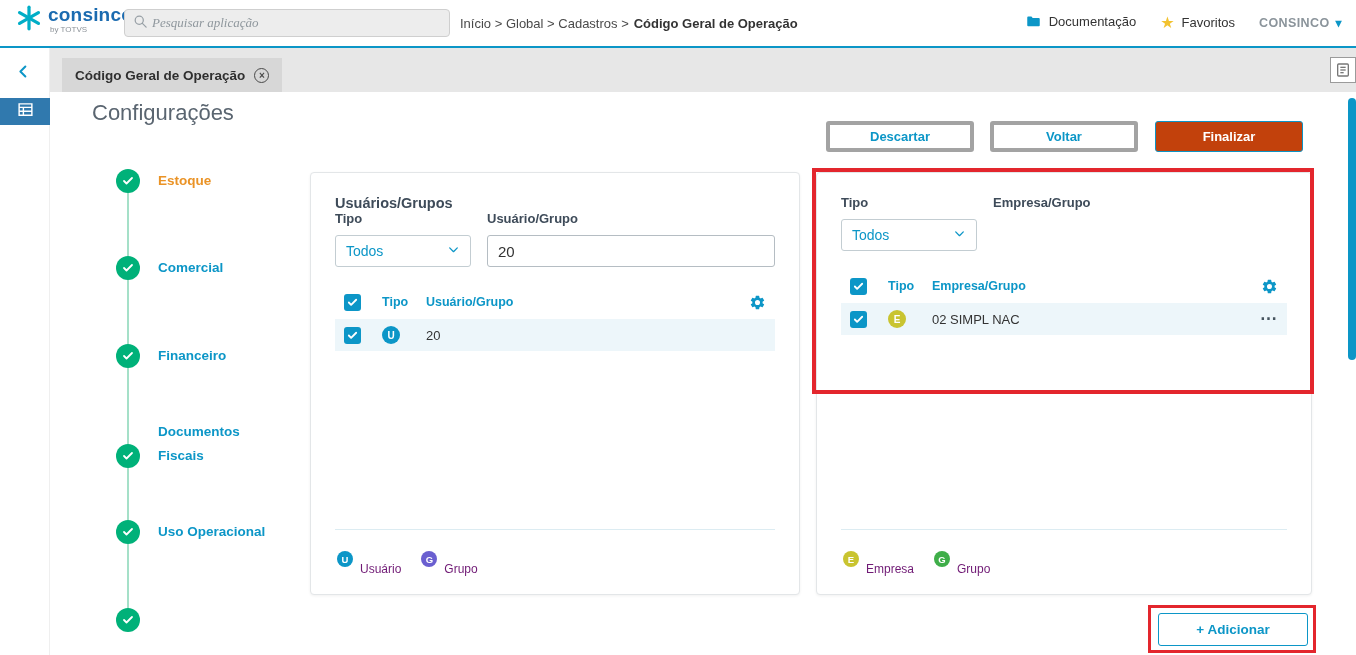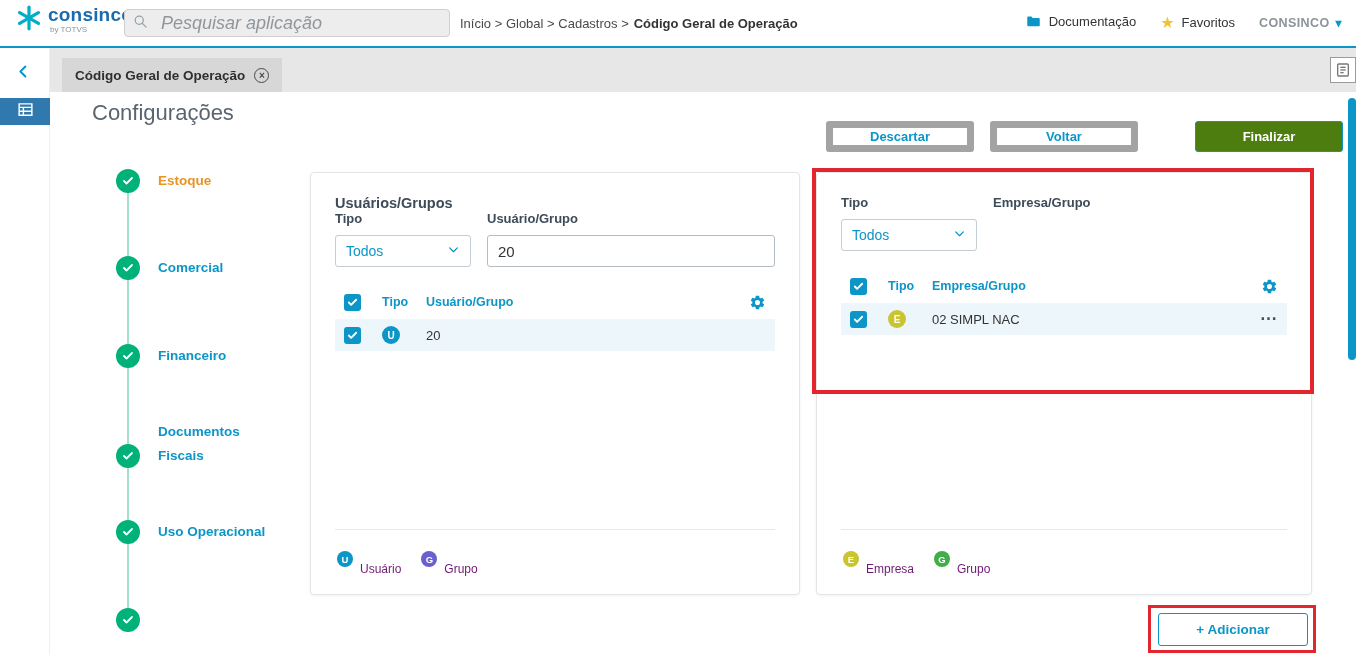--- a/index.html
+++ b/index.html
@@ -8,22 +8,22 @@
 
   
   .header { position:absolute; left:0; top:0; width:1356px; height:48px; background:#fff;
             border-bottom:2px solid #0c96c7; display:flex; align-items:center; }
   .logo { position:absolute; left:16px; top:5px; display:flex; align-items:flex-start; gap:6px; }
   .logo-text { display:flex; flex-direction:column; line-height:1; }
   .brand { font-size:19px; font-weight:bold; color:#1b6bb0; letter-spacing:.2px; }
   .brand-sub { font-size:8px; color:#8d9399; margin-top:2px; margin-left:2px; }
   .search-box { position:absolute; left:124px; top:9px; width:326px; height:28px; background:#ededed;
                 border:1px solid #cfcfcf; border-radius:4px; display:flex; align-items:center; padding:0 8px; }
-  .search-box input { border:none; outline:none; background:transparent; flex:1; font-size:18px;
-                      font-style:italic; color:#555; margin-left:13px; font-family:Liberation Sans, sans-serif; }
+  .search-box input { border:none; outline:none; background:transparent; flex:1; font-size:13px;
+                      font-style:italic; color:#555; margin-left:4px; font-family:Liberation Serif, serif; }
   .search-box input::placeholder { color:#8f979d; font-style:italic; }
   .breadcrumb { position:absolute; left:460px; top:0; height:46px; display:flex; align-items:center;
                 font-size:13px; color:#4a4a4a; gap:5px; }
   .breadcrumb b { color:#333; }
   .header-right { position:absolute; right:14px; top:0; height:46px; display:flex; align-items:center; gap:24px; }
   .hlink { display:flex; gap:7px; font-size:13px; color:#333; cursor:pointer; }
   .star-glyph { color:#f2c230; font-size:16px; line-height:1; }
   .user-menu { display:flex; align-items:center; gap:6px; font-size:12.5px; font-weight:bold;
                color:#8b949b; letter-spacing:.4px; cursor:pointer; }
   .caret { color:#0c96c7; font-size:12px; }
@@ -40,22 +40,22 @@
          align-items:center; gap:9px; padding:0 13px; font-size:13.5px; font-weight:600; color:#2f2f2f; cursor:pointer; }
   .tab-close { width:15px; height:15px; border:1px solid #4a4a4a; border-radius:50%; font-size:10px;
                line-height:13px; text-align:center; color:#4a4a4a; cursor:pointer; }
   .tabbar-icon { position:absolute; right:0; top:9px; width:26px; height:26px; background:#fff;
                  border:1px solid #9b9b9b; display:flex; align-items:center; justify-content:center; cursor:pointer; }
 
   
   .page-title { position:absolute; left:92px; top:100px; font-size:22px; font-weight:500; color:#5a6570; }
   .btn { position:absolute; top:121px; width:148px; height:31px; border-radius:3px; font-size:13px;
          font-weight:bold; font-family:"Liberation Sans",sans-serif; cursor:pointer; }
-  .btn-outline { background:#fff; border:7px solid #a3a3a3; color:#0c96c7; }
-  .btn-primary { background:#4d7c0f; border:1px solid #0d93c4; color:#fff;margin-left:40px; }
+  .btn-outline { background:#fff; border:4px solid #a3a3a3; color:#0c96c7; }
+  .btn-primary { background:#c2410c; border:1px solid #0d93c4; color:#fff; }
   #btn-descartar { left:826px; } #btn-voltar { left:990px; } #btn-finalizar { left:1155px; }
 
   
   .step-line { position:absolute; left:127px; top:181px; width:2px; height:439px; background:#a5e0c8; }
   .step { position:absolute; left:116px; transform:translateY(-50%); display:flex; align-items:flex-end; gap:18px; cursor:pointer; }
   .step-circle { width:24px; height:24px; border-radius:50%; background:#00b179; display:flex;
                  align-items:center; justify-content:center; flex:0 0 24px; }
   .step-label { font-size:13.5px; font-weight:bold; color:#0c96c7; width:128px; line-height:24px; }
   .step.current .step-label { color:#ea9326; }
 

